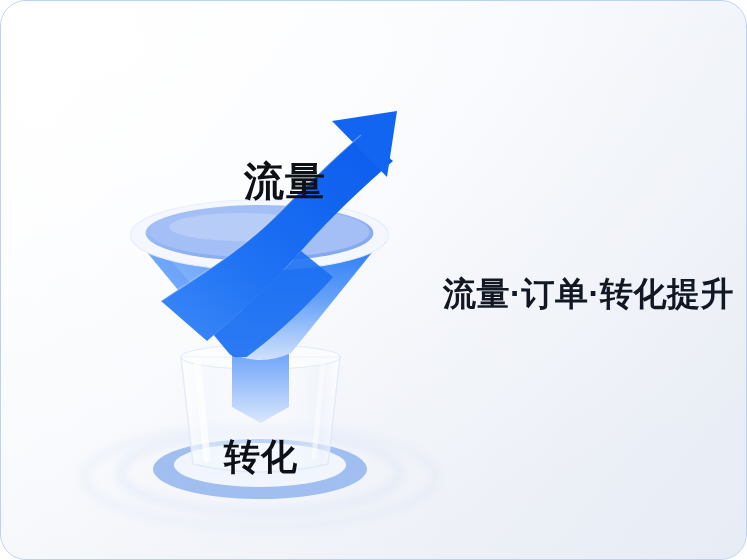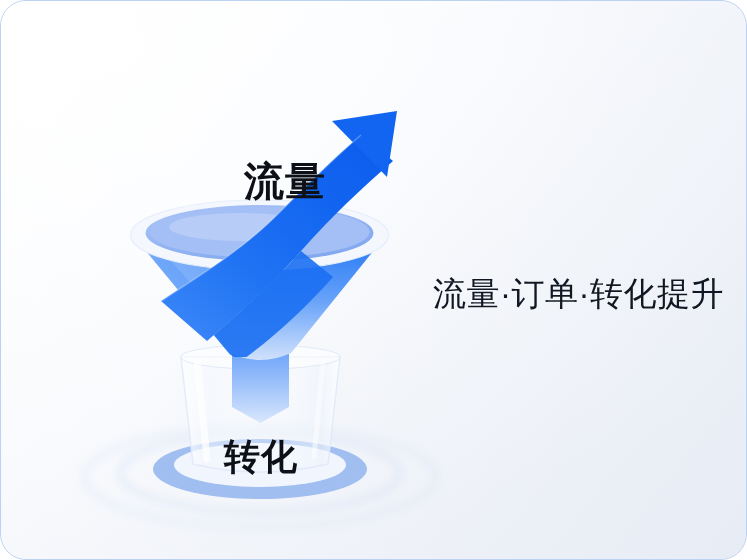--- a/index.html
+++ b/index.html
@@ -76,24 +76,24 @@
     margin-left: 16px;
   }
   .lbl-conversion {
     left: 223px;
     top: 432px;
     font-size: 36px;
     letter-spacing: 1px;
   }
   .tagline {
     position: absolute;
-    left: 432px;
+    left: 442px;
     top: 271px;
     font-size: 33px;
-    font-weight: normal;
+    font-weight: bold;
     letter-spacing: 0.5px;
     color: #111823;
     white-space: nowrap;
     z-index: 5;
   }
 </style>
 </head>
 <body>
 
 <div id="card">

